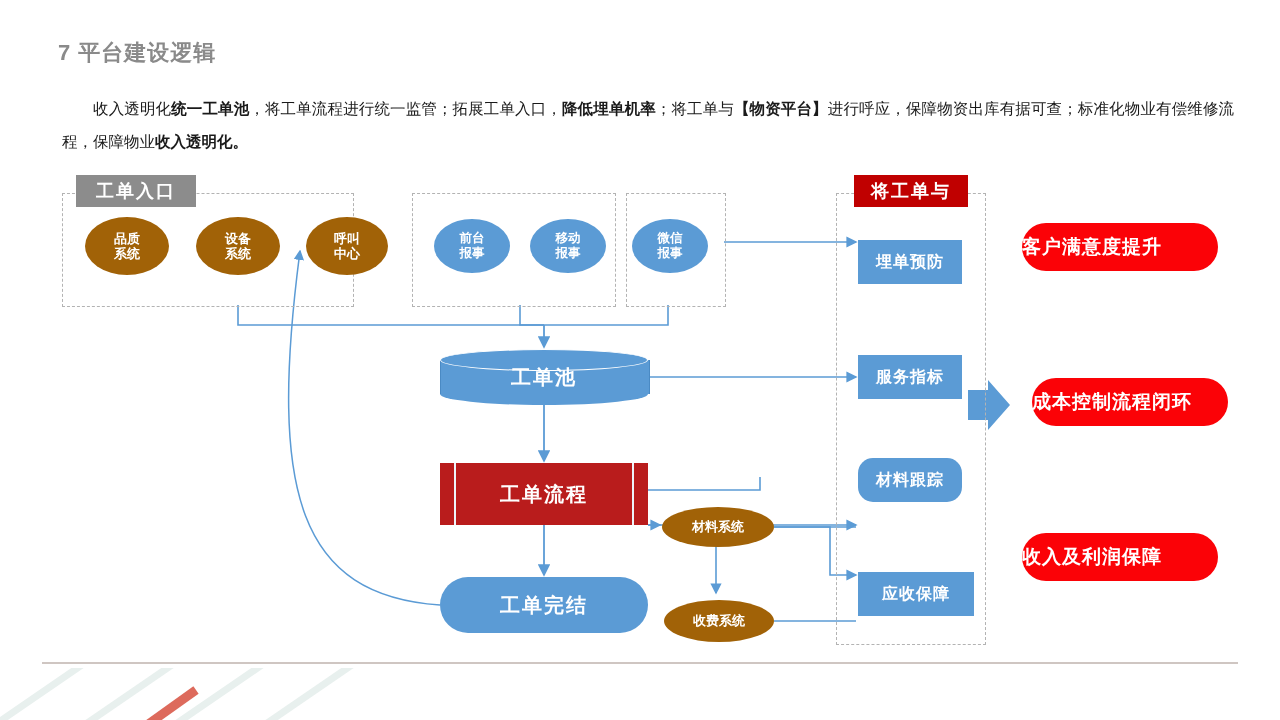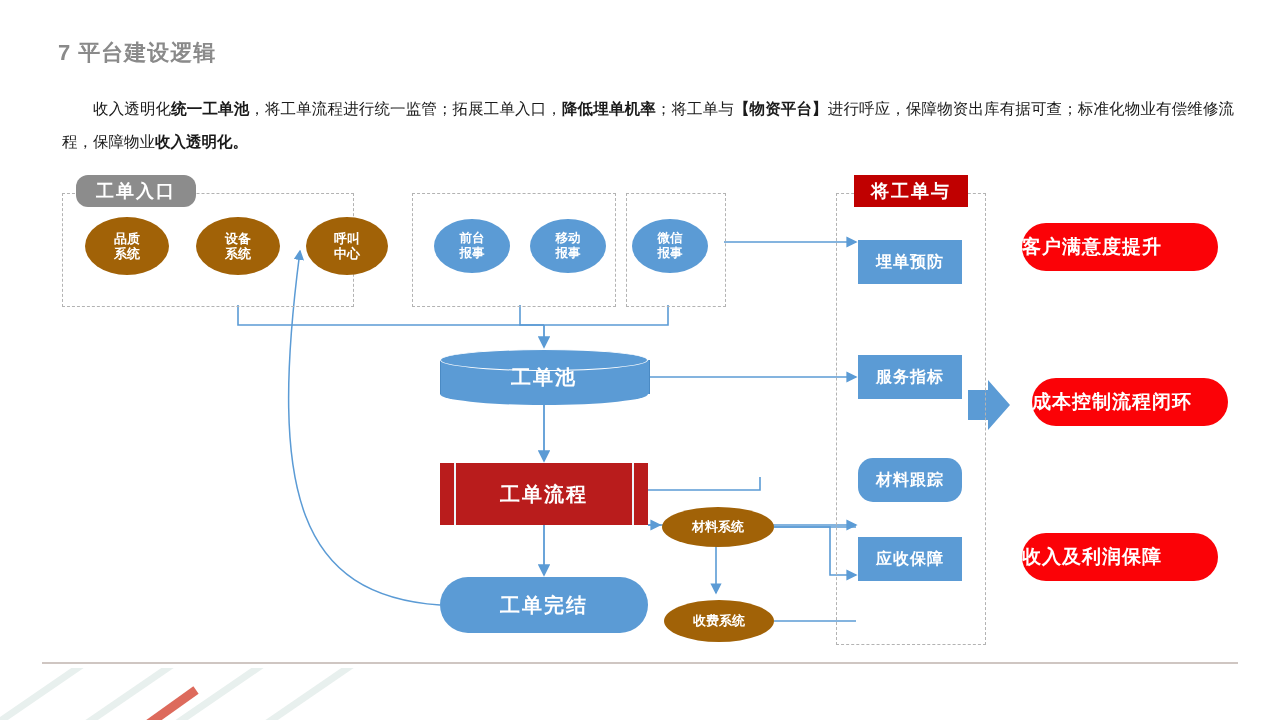--- a/index.html
+++ b/index.html
@@ -167,21 +167,21 @@
       <path d="M440,440 C300,430 268,330 300,86" fill="none" stroke="#5b9bd5" stroke-width="1.5" marker-end="url(#ah)"></path>
 
       <path d="M968,225 L988,225 L988,215 L1010,240 L988,265 L988,255 L968,255 z" fill="#5b9bd5"></path>
     </svg>
 
     <div class="dash-box" style="left:62px;top:28px;width:290px;height:112px;"></div>
     <div class="dash-box" style="left:412px;top:28px;width:202px;height:112px;"></div>
     <div class="dash-box" style="left:626px;top:28px;width:98px;height:112px;"></div>
     <div class="dash-box" style="left:836px;top:28px;width:148px;height:450px;"></div>
 
-    <div class="ribbon-gray" style="left:76px;top:10px;width:120px;height:32px;border-radius:12px;">
+    <div class="ribbon-gray" style="left:76px;top:10px;width:120px;height:32px;">
       <span>工单入口</span>
     </div>
 
     <div class="ribbon-red" style="left:854px;top:10px;width:114px;height:32px;">
       <span>将工单与</span>
     </div>
 
     <div class="ellipse red" style="left:85px;top:52px;width:84px;height:58px;font-size:13px;">
       <span>品质</span>
       <span>系统</span>
@@ -235,21 +235,21 @@
 
     <div class="metric-box" style="left:858px;top:75px;width:104px;height:44px;">
       <span>埋单预防</span>
     </div>
     <div class="metric-box" style="left:858px;top:190px;width:104px;height:44px;">
       <span>服务指标</span>
     </div>
     <div class="metric-box" style="left:858px;top:293px;width:104px;height:44px;border-radius:15px;">
       <span>材料跟踪</span>
     </div>
-    <div class="metric-box" style="left:858px;top:372px;width:104px;height:44px;">
+    <div class="metric-box" style="left:858px;top:407px;width:116px;height:44px;">
       <span>应收保障</span>
     </div>
 
     <div class="pill-red" style="left:1022px;top:58px;width:196px;height:48px;">
       <span>客户满意度提升</span>
     </div>
     <div class="pill-red" style="left:1032px;top:213px;width:196px;height:48px;">
       <span>成本控制流程闭环</span>
     </div>
     <div class="pill-red" style="left:1022px;top:368px;width:196px;height:48px;">

